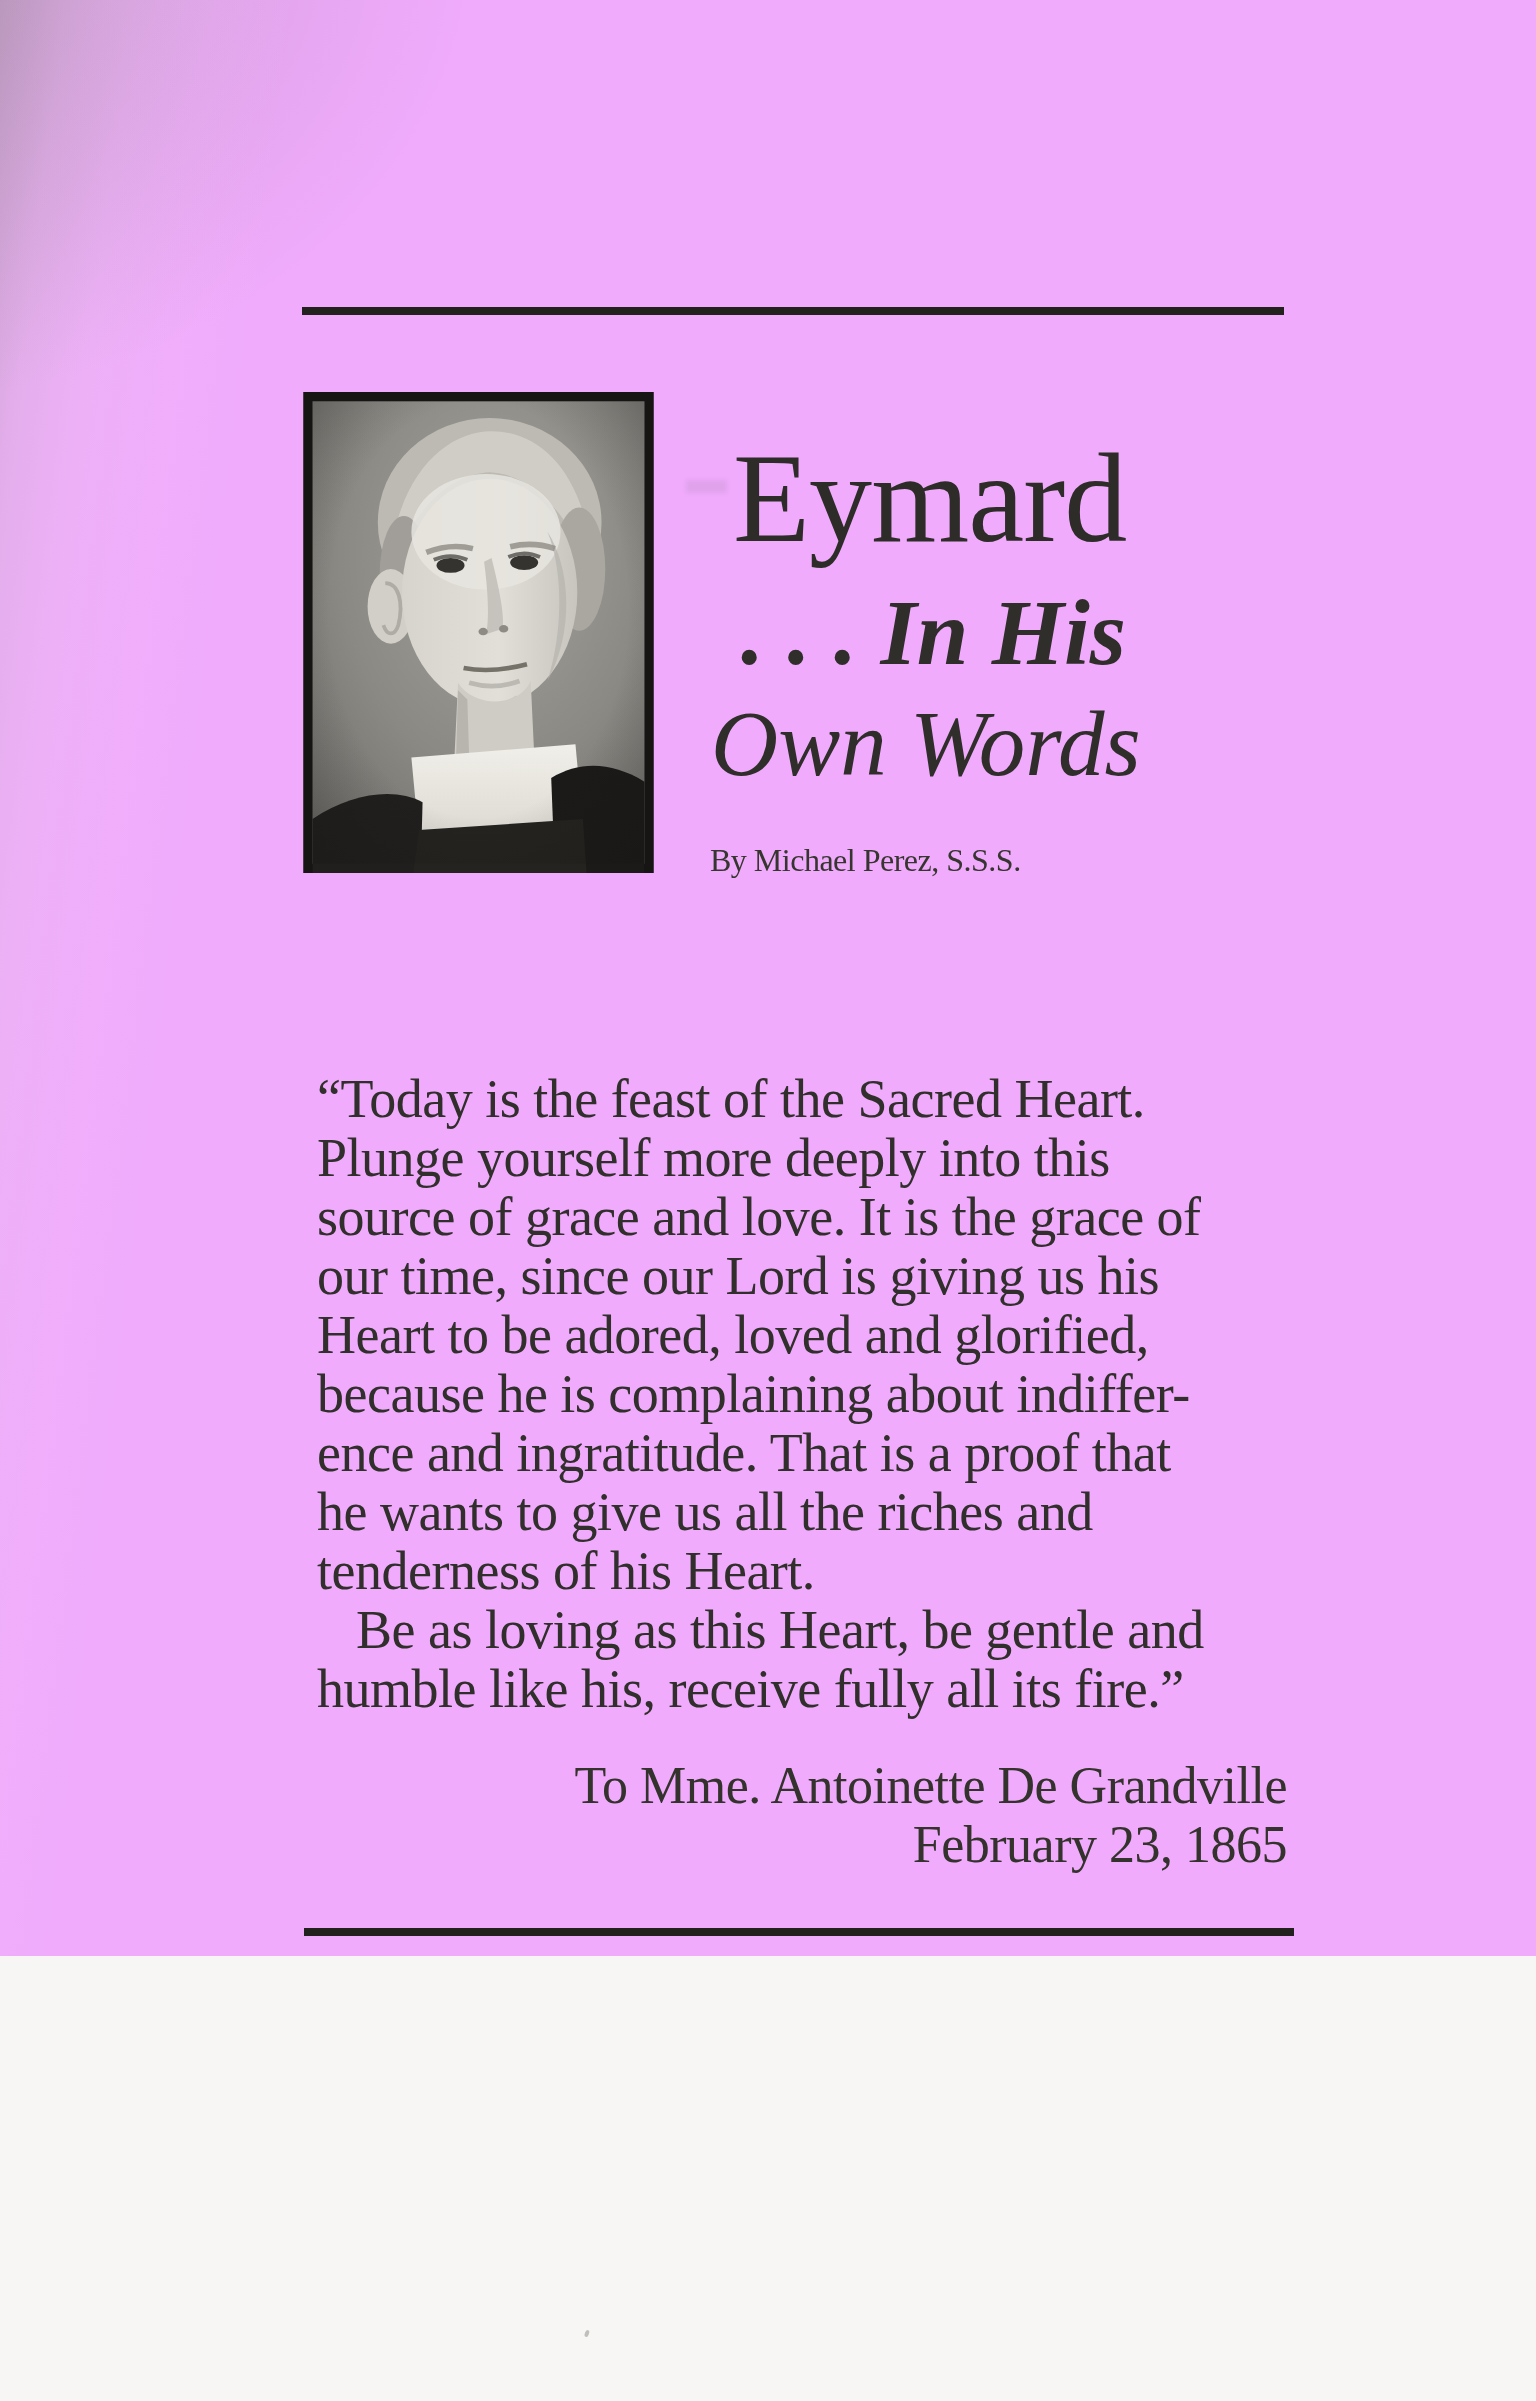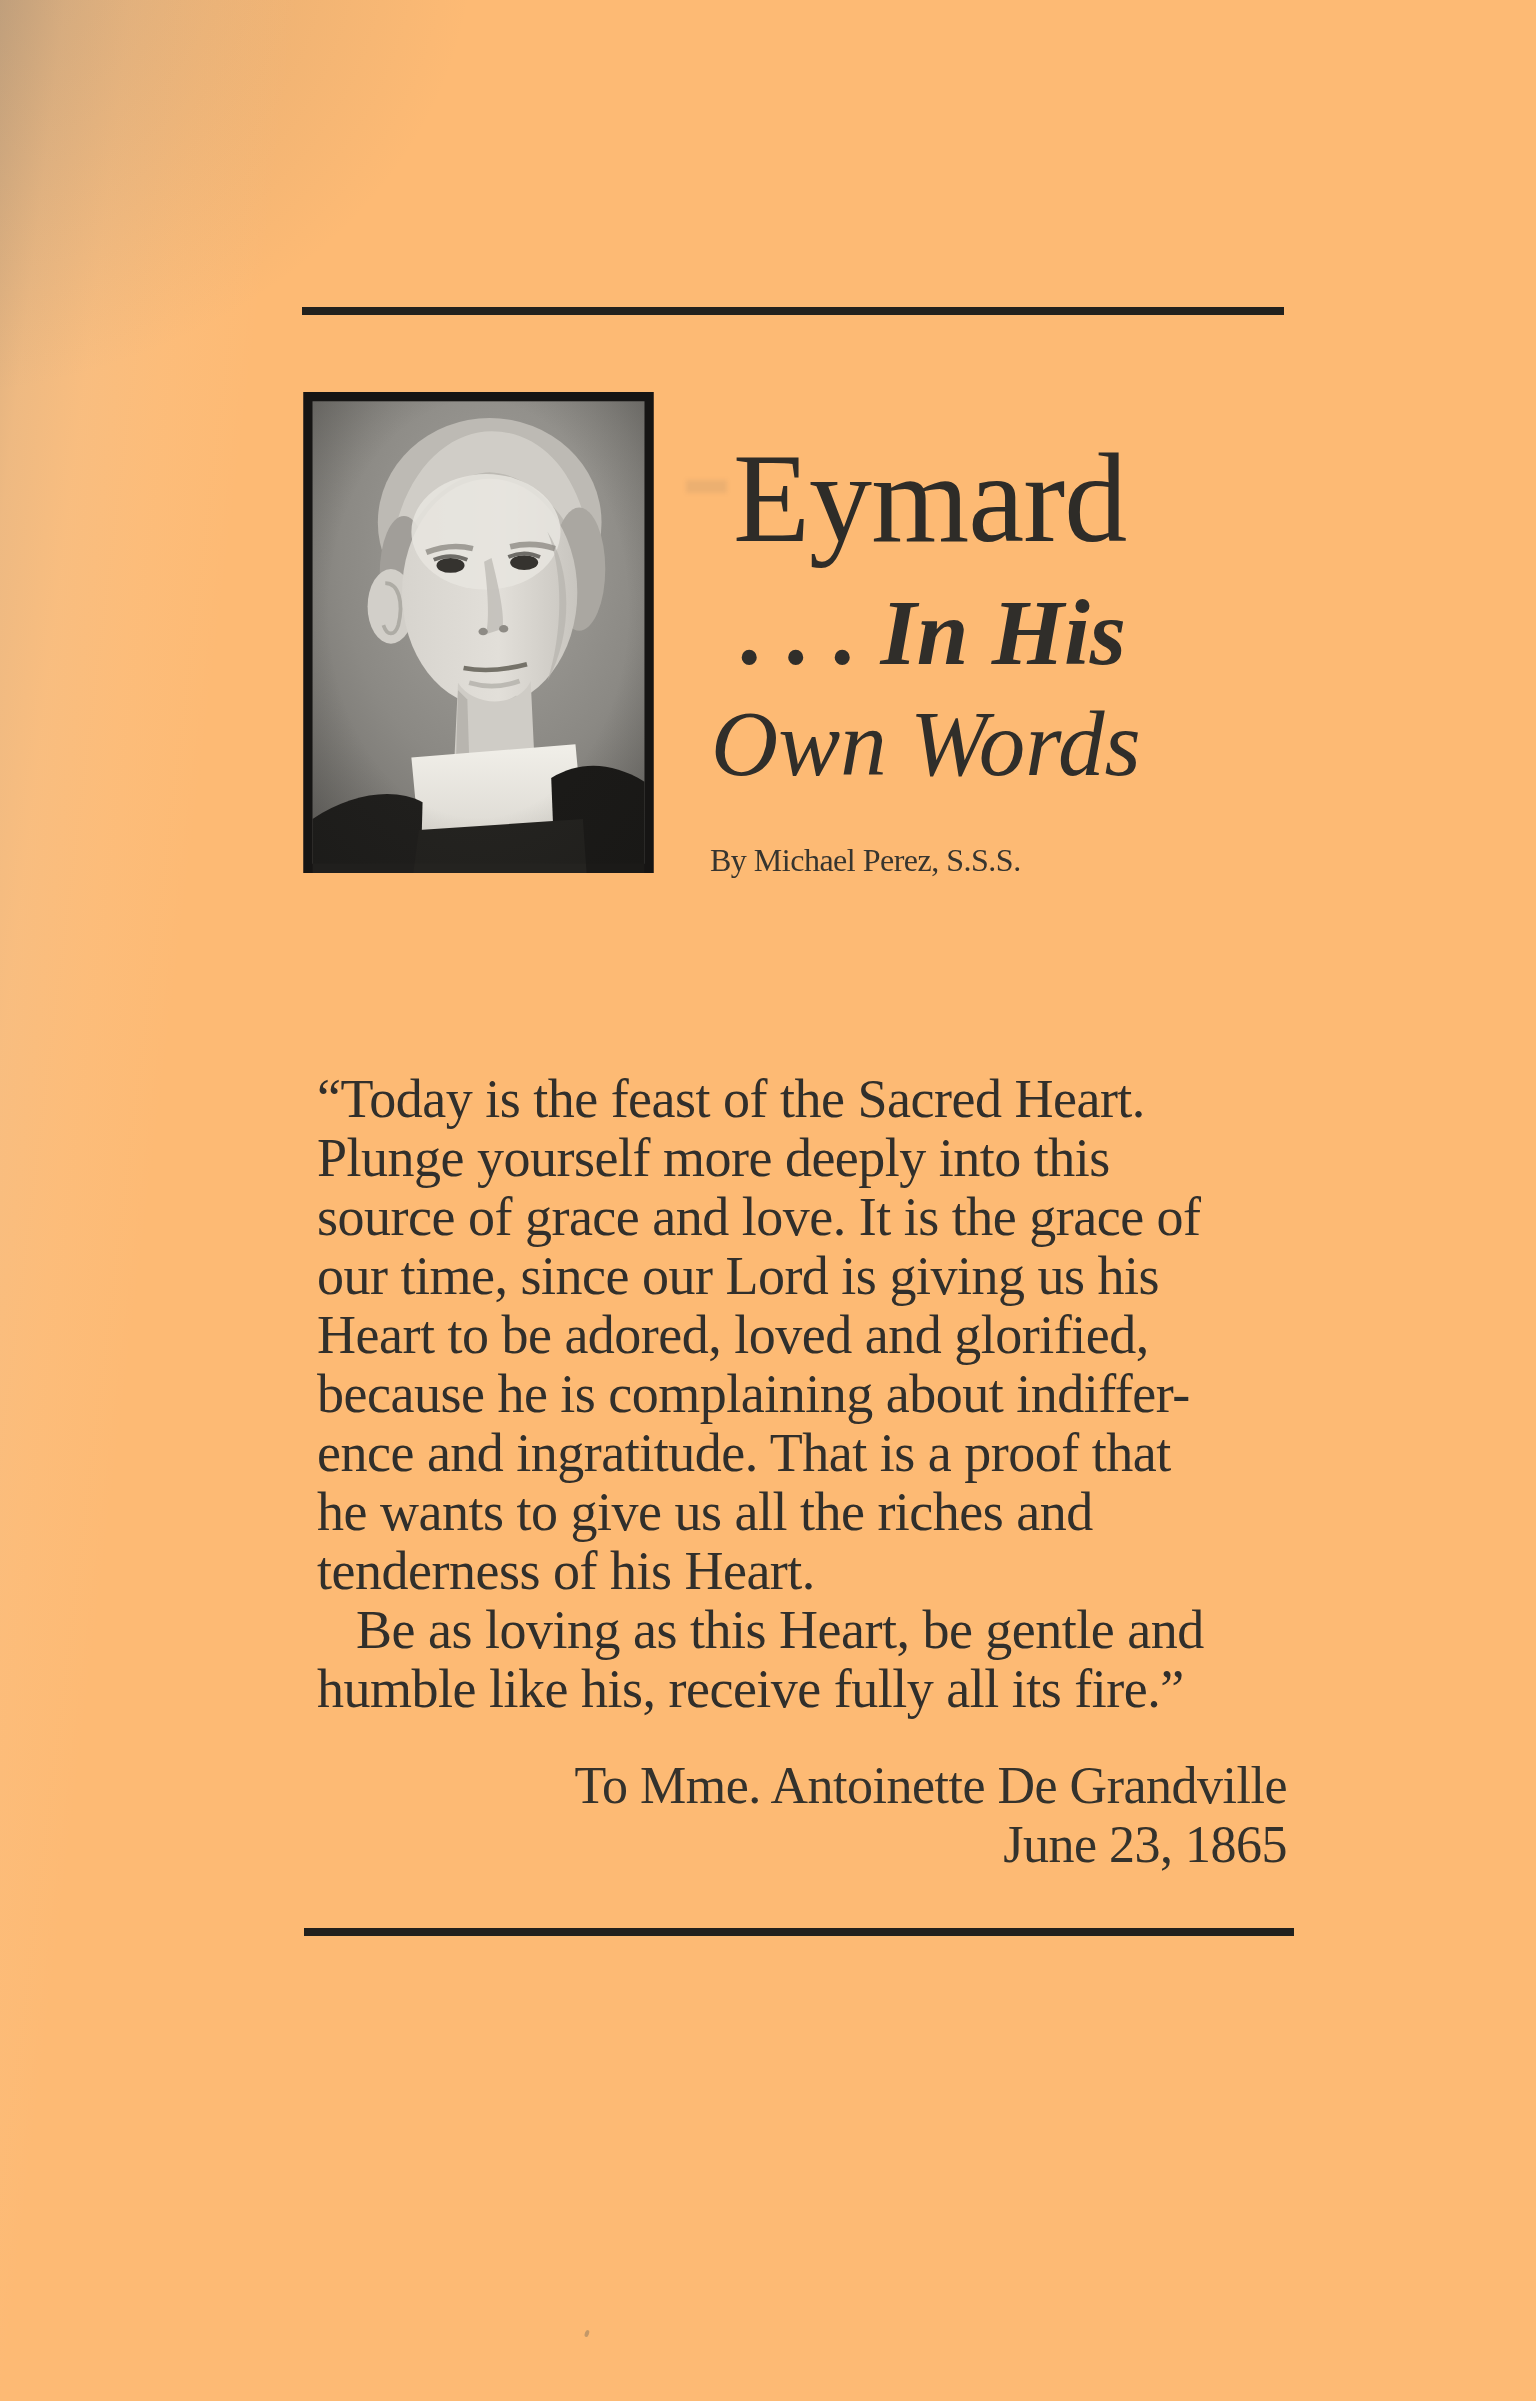--- a/index.html
+++ b/index.html
@@ -4,22 +4,22 @@
 <style>
   html,body{margin:0;padding:0;}
   body{
     width:1536px;height:2401px;
     background:#f7f6f4;
     font-family:"Liberation Serif","DejaVu Serif",serif;
     position:relative;
     overflow:hidden;
   }
   .page{
-    position:absolute;left:0;top:0;width:1536px;height:2401px;
-    background:#fdba74;
+    position:absolute;left:0;top:0;width:1536px;height:1956px;
+    background:#f0abfc;
   }
   
   .scan-shade{
     position:absolute;left:0;top:0;width:100%;height:100%;
     background:
       radial-gradient(839px 653px at -112px -56px, rgba(120,118,114,0.30), rgba(120,118,114,0) 70%),
       linear-gradient(97deg, rgba(150,148,144,0.38) 0px, rgba(185,183,179,0.22) 65px, rgba(215,213,209,0.12) 131px, rgba(235,233,229,0.05) 205px, rgba(0,0,0,0) 298px);
     pointer-events:none;
   }
   .rule{
@@ -164,20 +164,20 @@
 our time, since our Lord is giving us his
 Heart to be adored, loved and glorified,
 because he is complaining about indiffer-
 ence and ingratitude. That is a proof that
 he wants to give us all the riches and
 tenderness of his Heart.
    Be as loving as this Heart, be gentle and
 humble like his, receive fully all its fire.”</div>
 
   <div class="attribution">To Mme. Antoinette De Grandville
-June 23, 1865</div>
+February 23, 1865</div>
 
   <div class="rule rule-bottom"></div>
 
   <div class="speck"></div>
 
 </div>
 
 
 </body></html>

